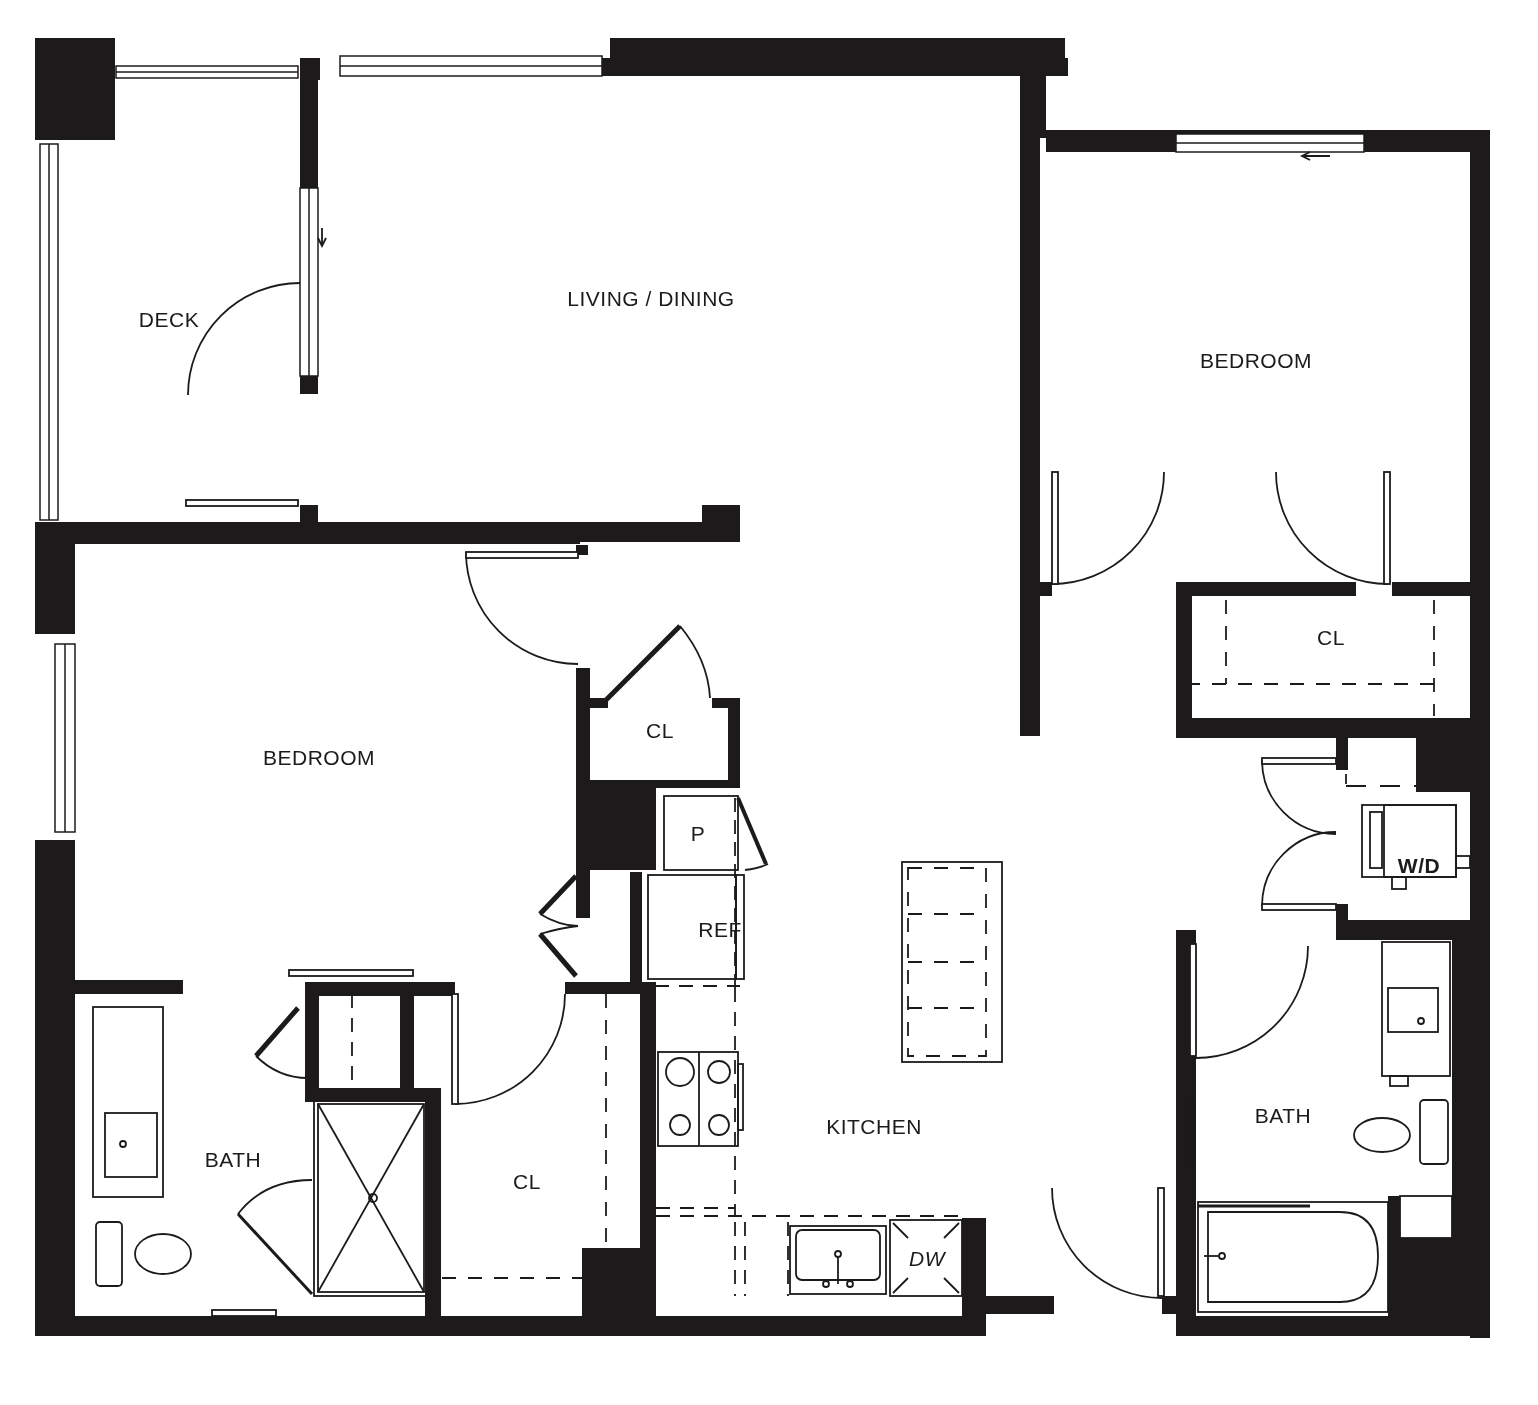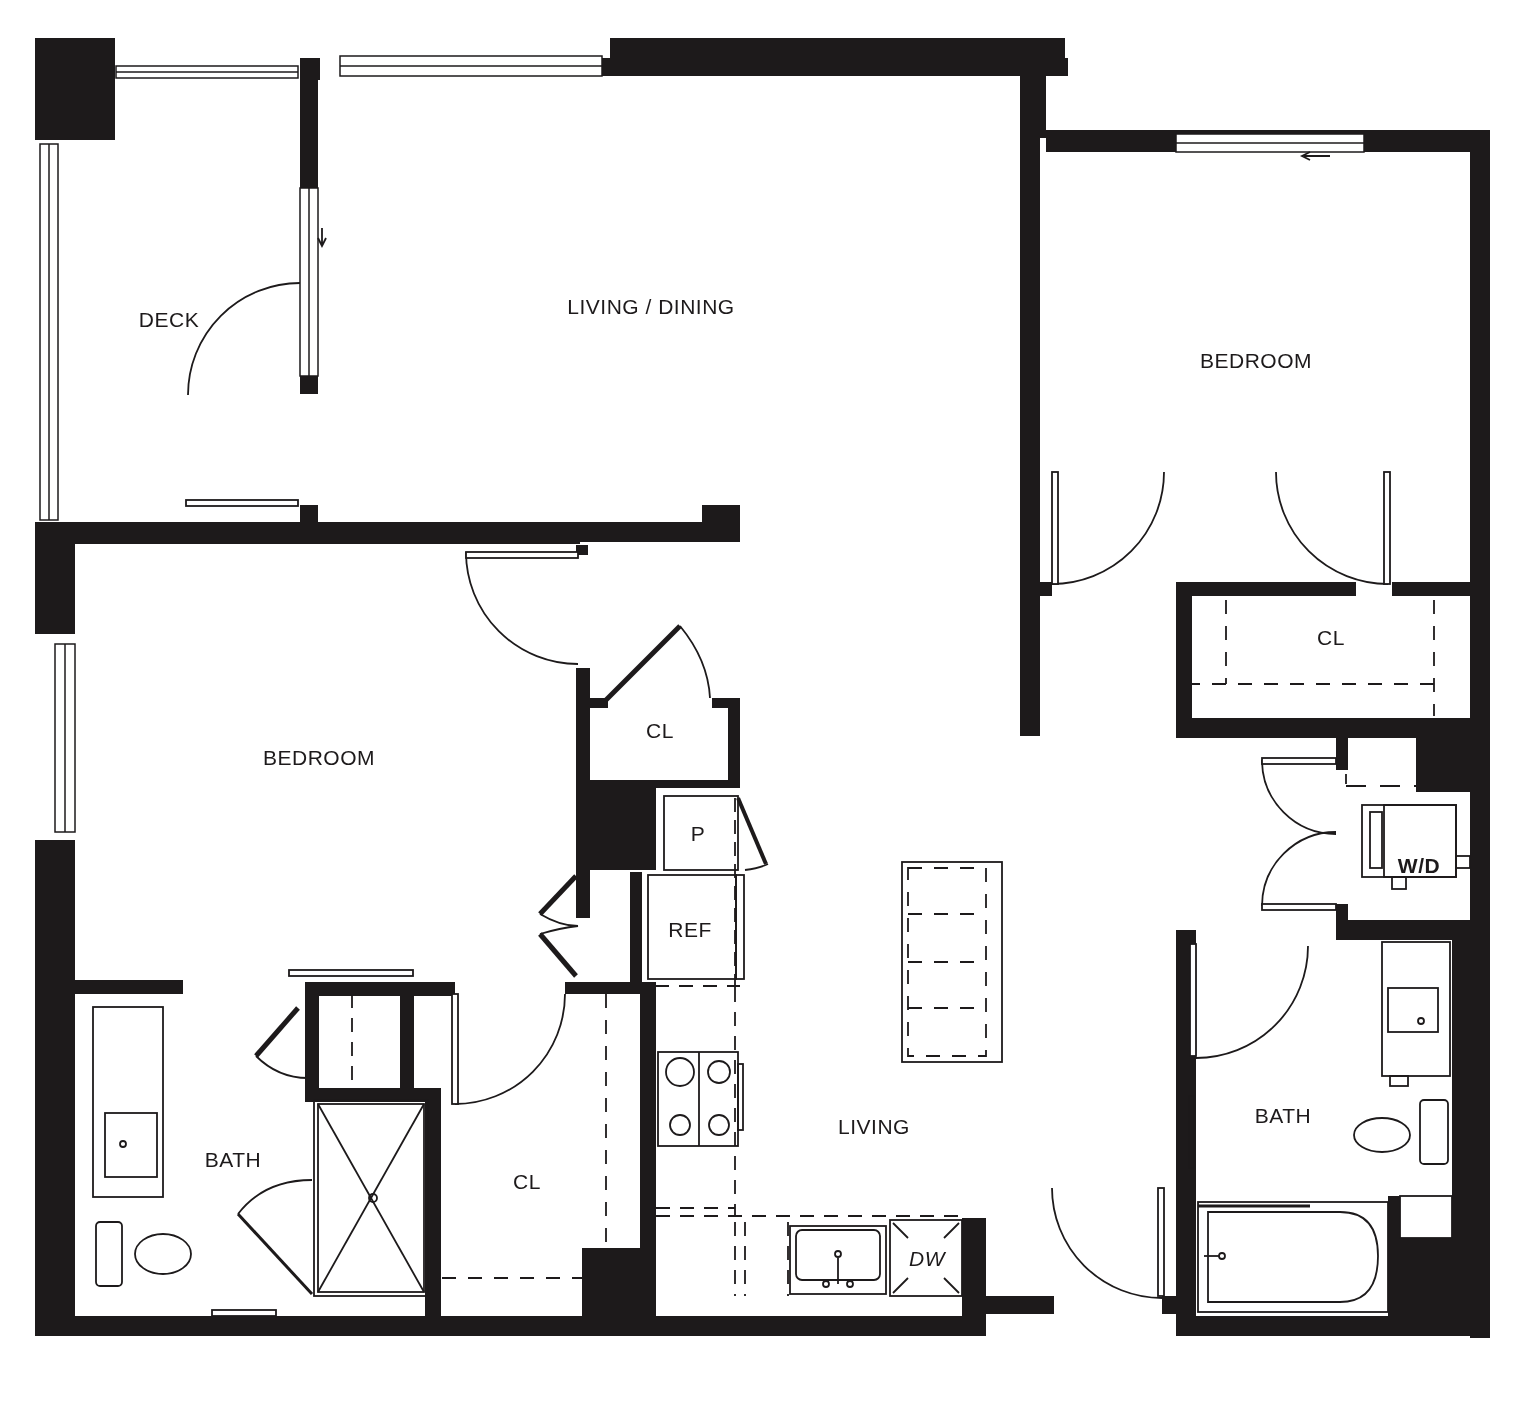--- a/index.html
+++ b/index.html
@@ -240,26 +240,26 @@
     <rect x="289" y="970" width="124" height="6"></rect>
     <rect x="212" y="1310" width="64" height="6"></rect>
 
     <path d="M 322 228 L 322 244 M 318 238 L 322 246 L 326 238"></path>
     <path d="M 1330 156 L 1304 156 M 1310 152 L 1302 156 L 1310 160"></path>
   </g>
 </svg>
 
 <div id="labels">
     <div class="label" style="left: 169px; top: 295px; margin-top: 25px;">DECK</div>
-    <div class="label" style="left: 651px; top: 307px;">LIVING / DINING</div>
+    <div class="label" style="left: 651px; top: 299px;">LIVING / DINING</div>
     <div class="label" style="left: 1256px; top: 361px;">BEDROOM</div>
     <div class="label" style="left: 1331px; top: 638px;">CL</div>
     <div class="label" style="left: 319px; top: 758px;">BEDROOM</div>
     <div class="label" style="left: 660px; top: 731px;">CL</div>
     <div class="label" style="left: 698px; top: 834px;">P</div>
-    <div class="label" style="left: 690px; top: 930px;">REF</div>
+    <div class="label" style="left: 720px; top: 930px;">REF</div>
     <div class="label" style="left: 1419px; top: 866px; font-weight: bold;">W/D</div>
-    <div class="label" style="left: 874px; top: 1127px;">LIVING</div>
+    <div class="label" style="left: 874px; top: 1127px;">KITCHEN</div>
     <div class="label" style="left: 233px; top: 1160px;">BATH</div>
     <div class="label" style="left: 527px; top: 1182px;">CL</div>
     <div class="label" style="left: 1283px; top: 1116px;">BATH</div>
     <div class="label" style="left: 927px; top: 1259px; font-style: italic;">DW</div>
   </div>
 
 </body></html>

